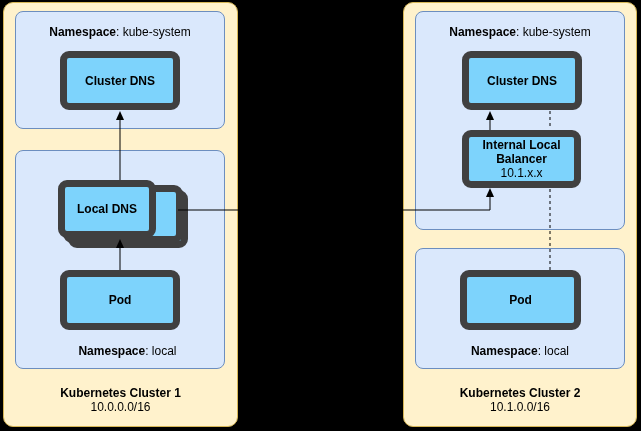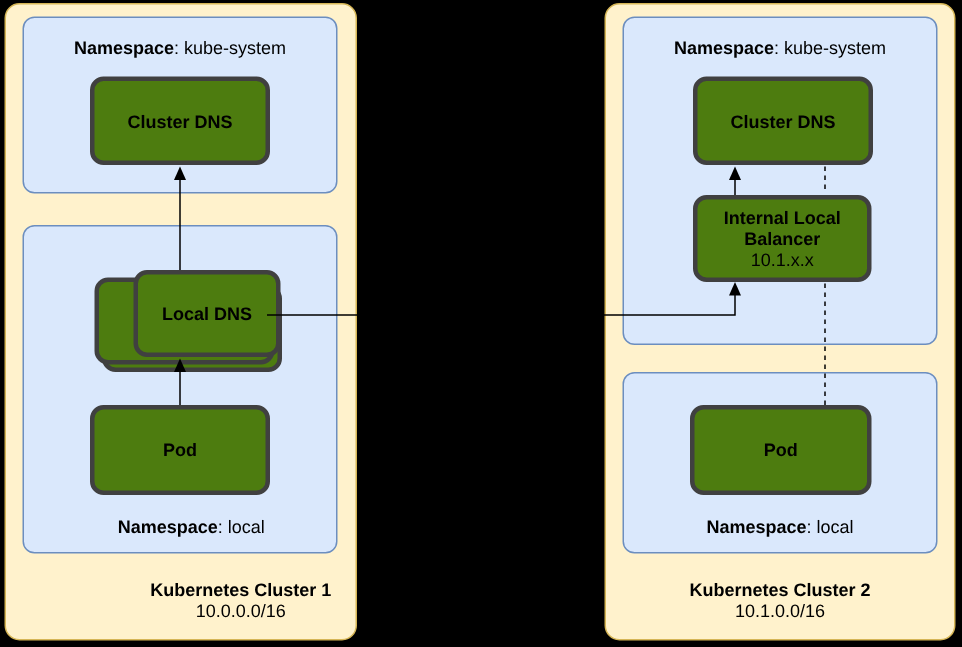--- a/index.html
+++ b/index.html
@@ -25,22 +25,22 @@
   }
   .ns {
     position: absolute;
     background: #DAE8FC;
     border: 1px solid #6C8EBF;
     border-radius: 8px;
     box-sizing: border-box;
   }
   .node, .stack-layer {
     position: absolute;
-    background: #4d7c0f;
-    border: 3px solid #404040;
+    background: #7dd3fc;
+    border: 7px solid #404040;
     border-radius: 9px;
     box-sizing: border-box;
   }
   .node {
     display: flex;
     flex-direction: column;
     align-items: center;
     justify-content: center;
     text-align: center;
     font-size: 12px;
@@ -85,31 +85,31 @@
   <div class="ns-label" style="left:15px; top:25px; width:210px;"><b>Namespace</b><span>: kube-system</span></div>
 
   <div class="node" style="left:60px; top:51px; width:120px; height:59px;">
       <span class="node-name">Cluster DNS</span>
     </div>
 
   <div class="ns" style="left:15px; top:150px; width:210px; height:219px;"></div>
 
   <div class="stack-layer" style="left:68px; top:190px; width:120px; height:58px;"></div>
   <div class="stack-layer" style="left:63px; top:185px; width:120px; height:58px;"></div>
-  <div class="node" style="left:58px; top:180px; width:98px; height:58px;margin-left:31px;">
+  <div class="node" style="left:58px; top:180px; width:98px; height:58px;">
       <span class="node-name">Local DNS</span>
     </div>
 
   <div class="node" style="left:60px; top:270px; width:120px; height:60px;">
       <span class="node-name">Pod</span>
     </div>
 
   <div class="ns-label" style="left:15px; top:344px; width:225px;"><b>Namespace</b><span>: local</span></div>
 
-  <div class="cluster-title" style="left:3px; top:386px; width:235px;margin-left:40px;"><b>Kubernetes Cluster 1</b><br><span>10.0.0.0/16</span></div>
+  <div class="cluster-title" style="left:3px; top:386px; width:235px;"><b>Kubernetes Cluster 1</b><br><span>10.0.0.0/16</span></div>
 
   <div class="cluster" style="left:403px; top:2px; width:234px; height:425px;"></div>
 
   <div class="ns" style="left:415px; top:11px; width:210px; height:219px;"></div>
   <div class="ns-label" style="left:415px; top:25px; width:210px;"><b>Namespace</b><span>: kube-system</span></div>
 
   <div class="node" style="left:462px; top:51px; width:120px; height:59px;">
       <span class="node-name">Cluster DNS</span>
     </div>
 

